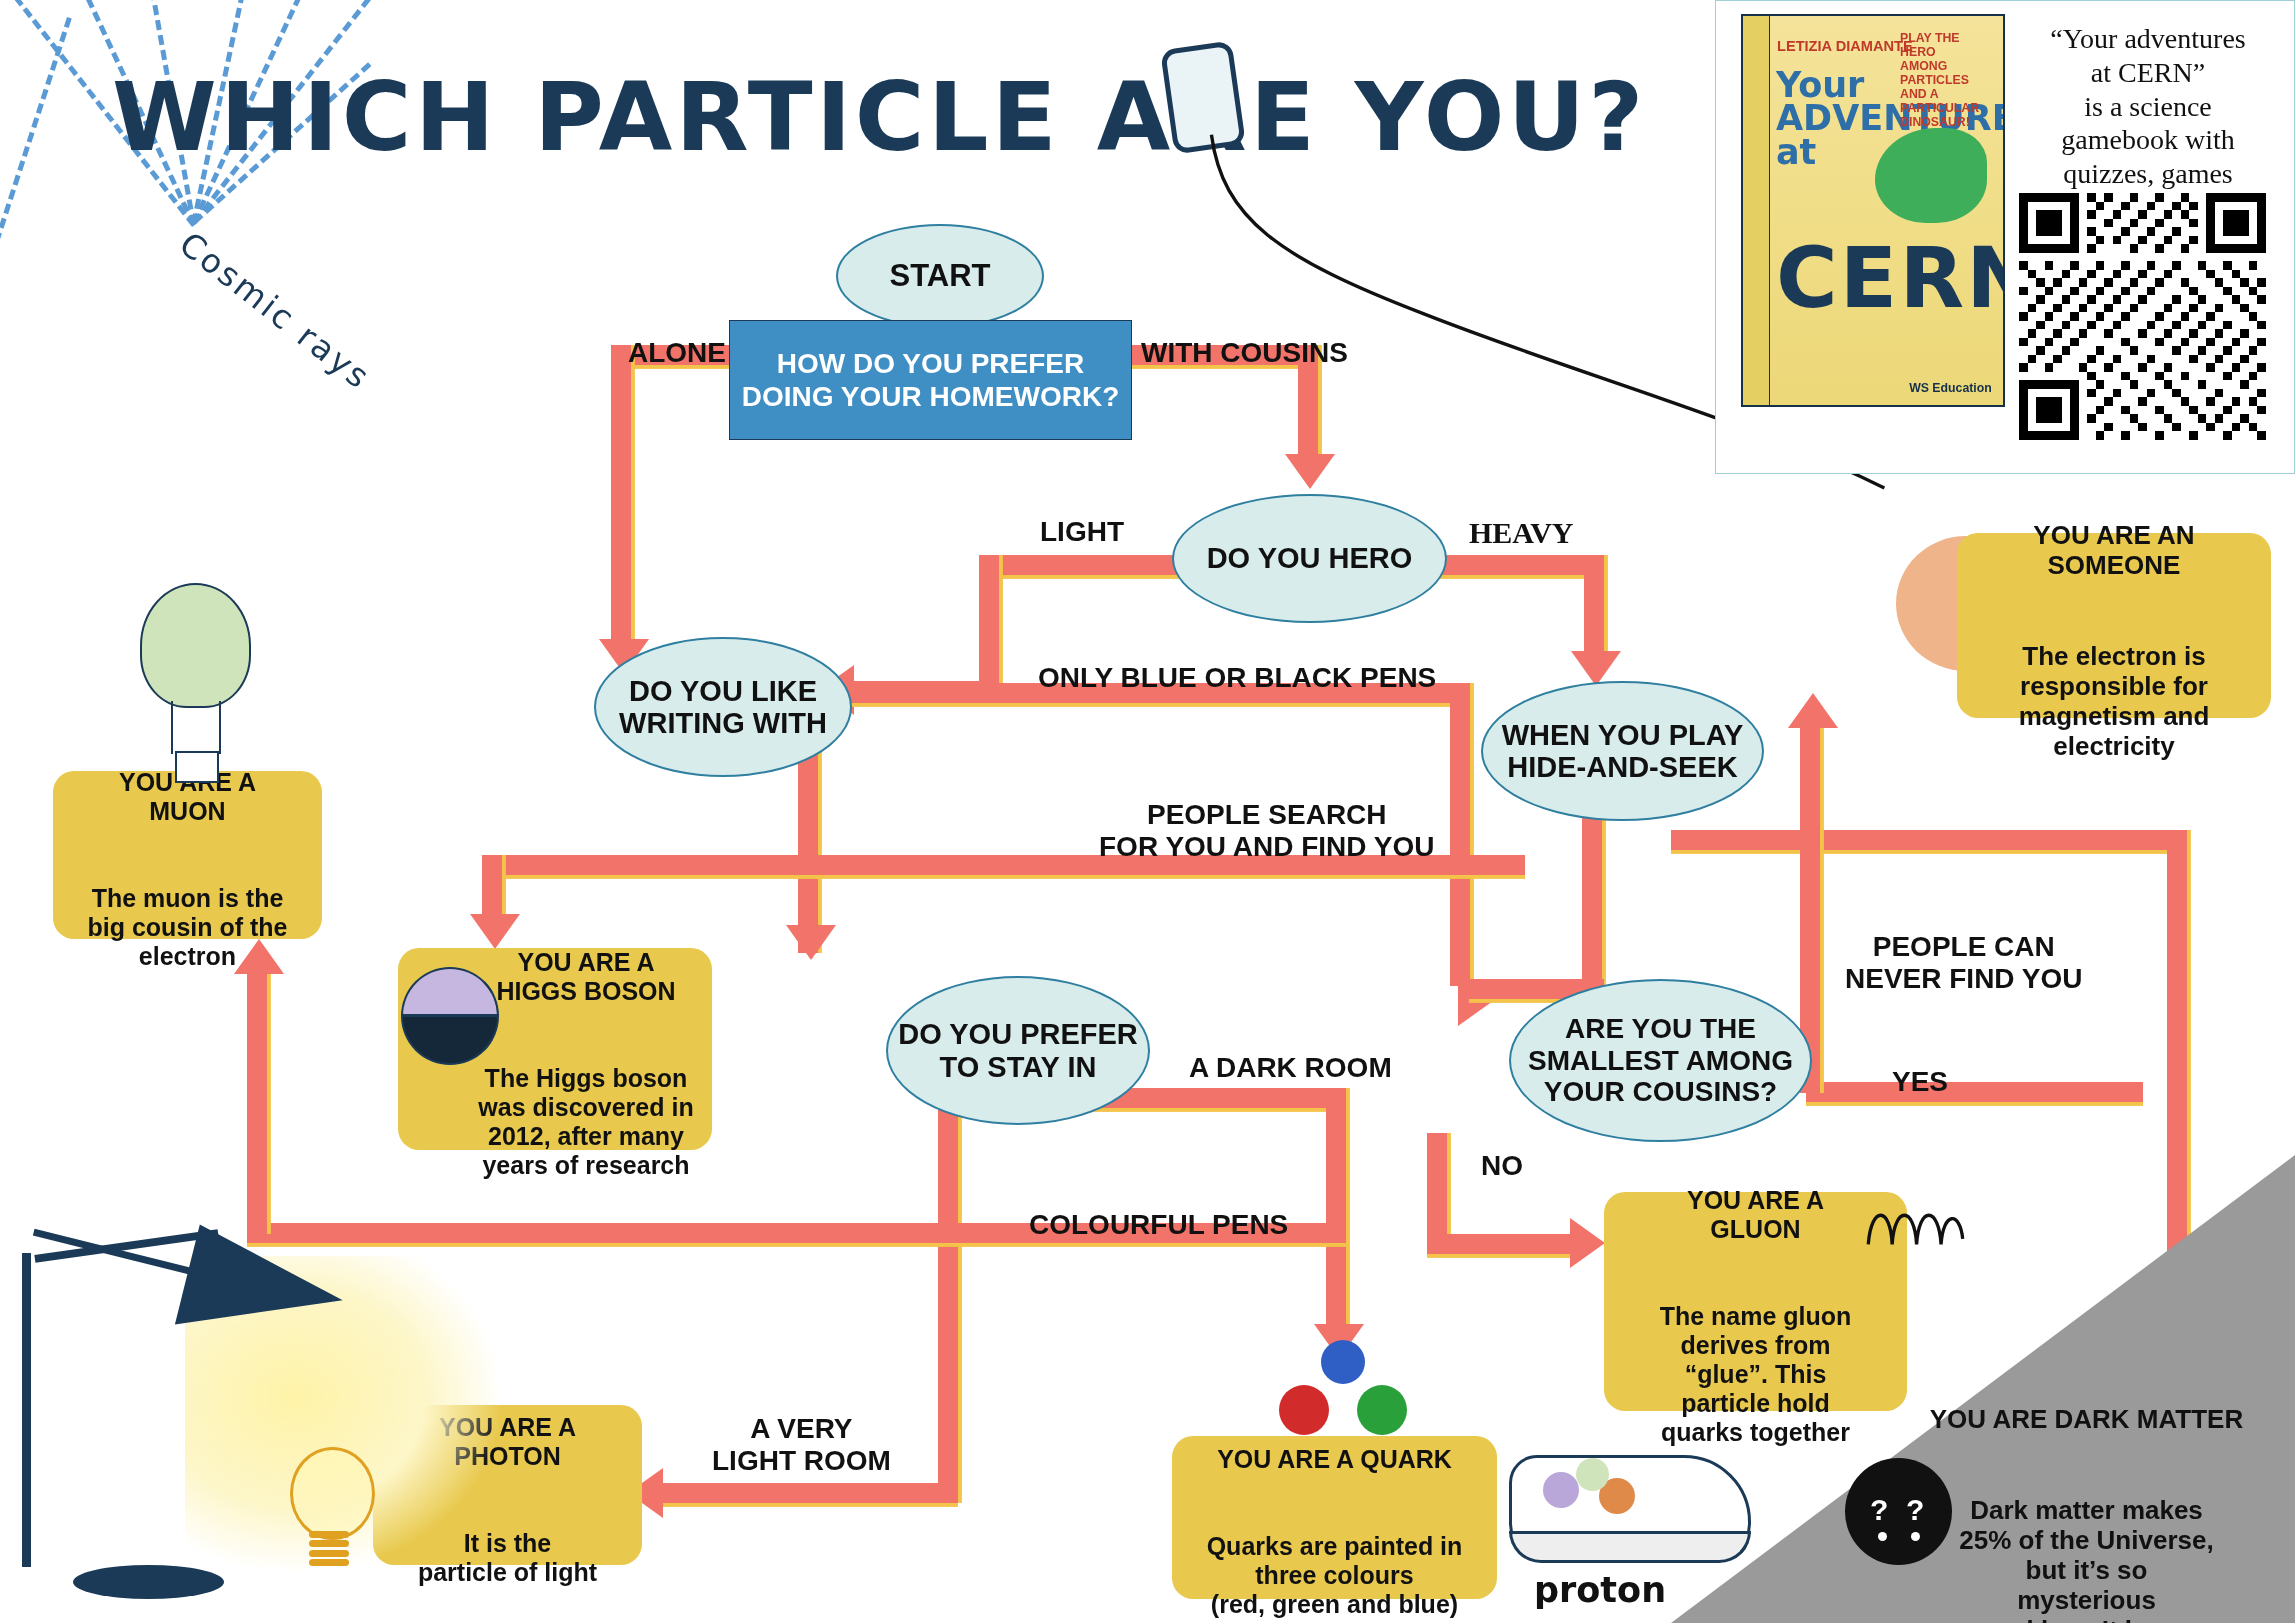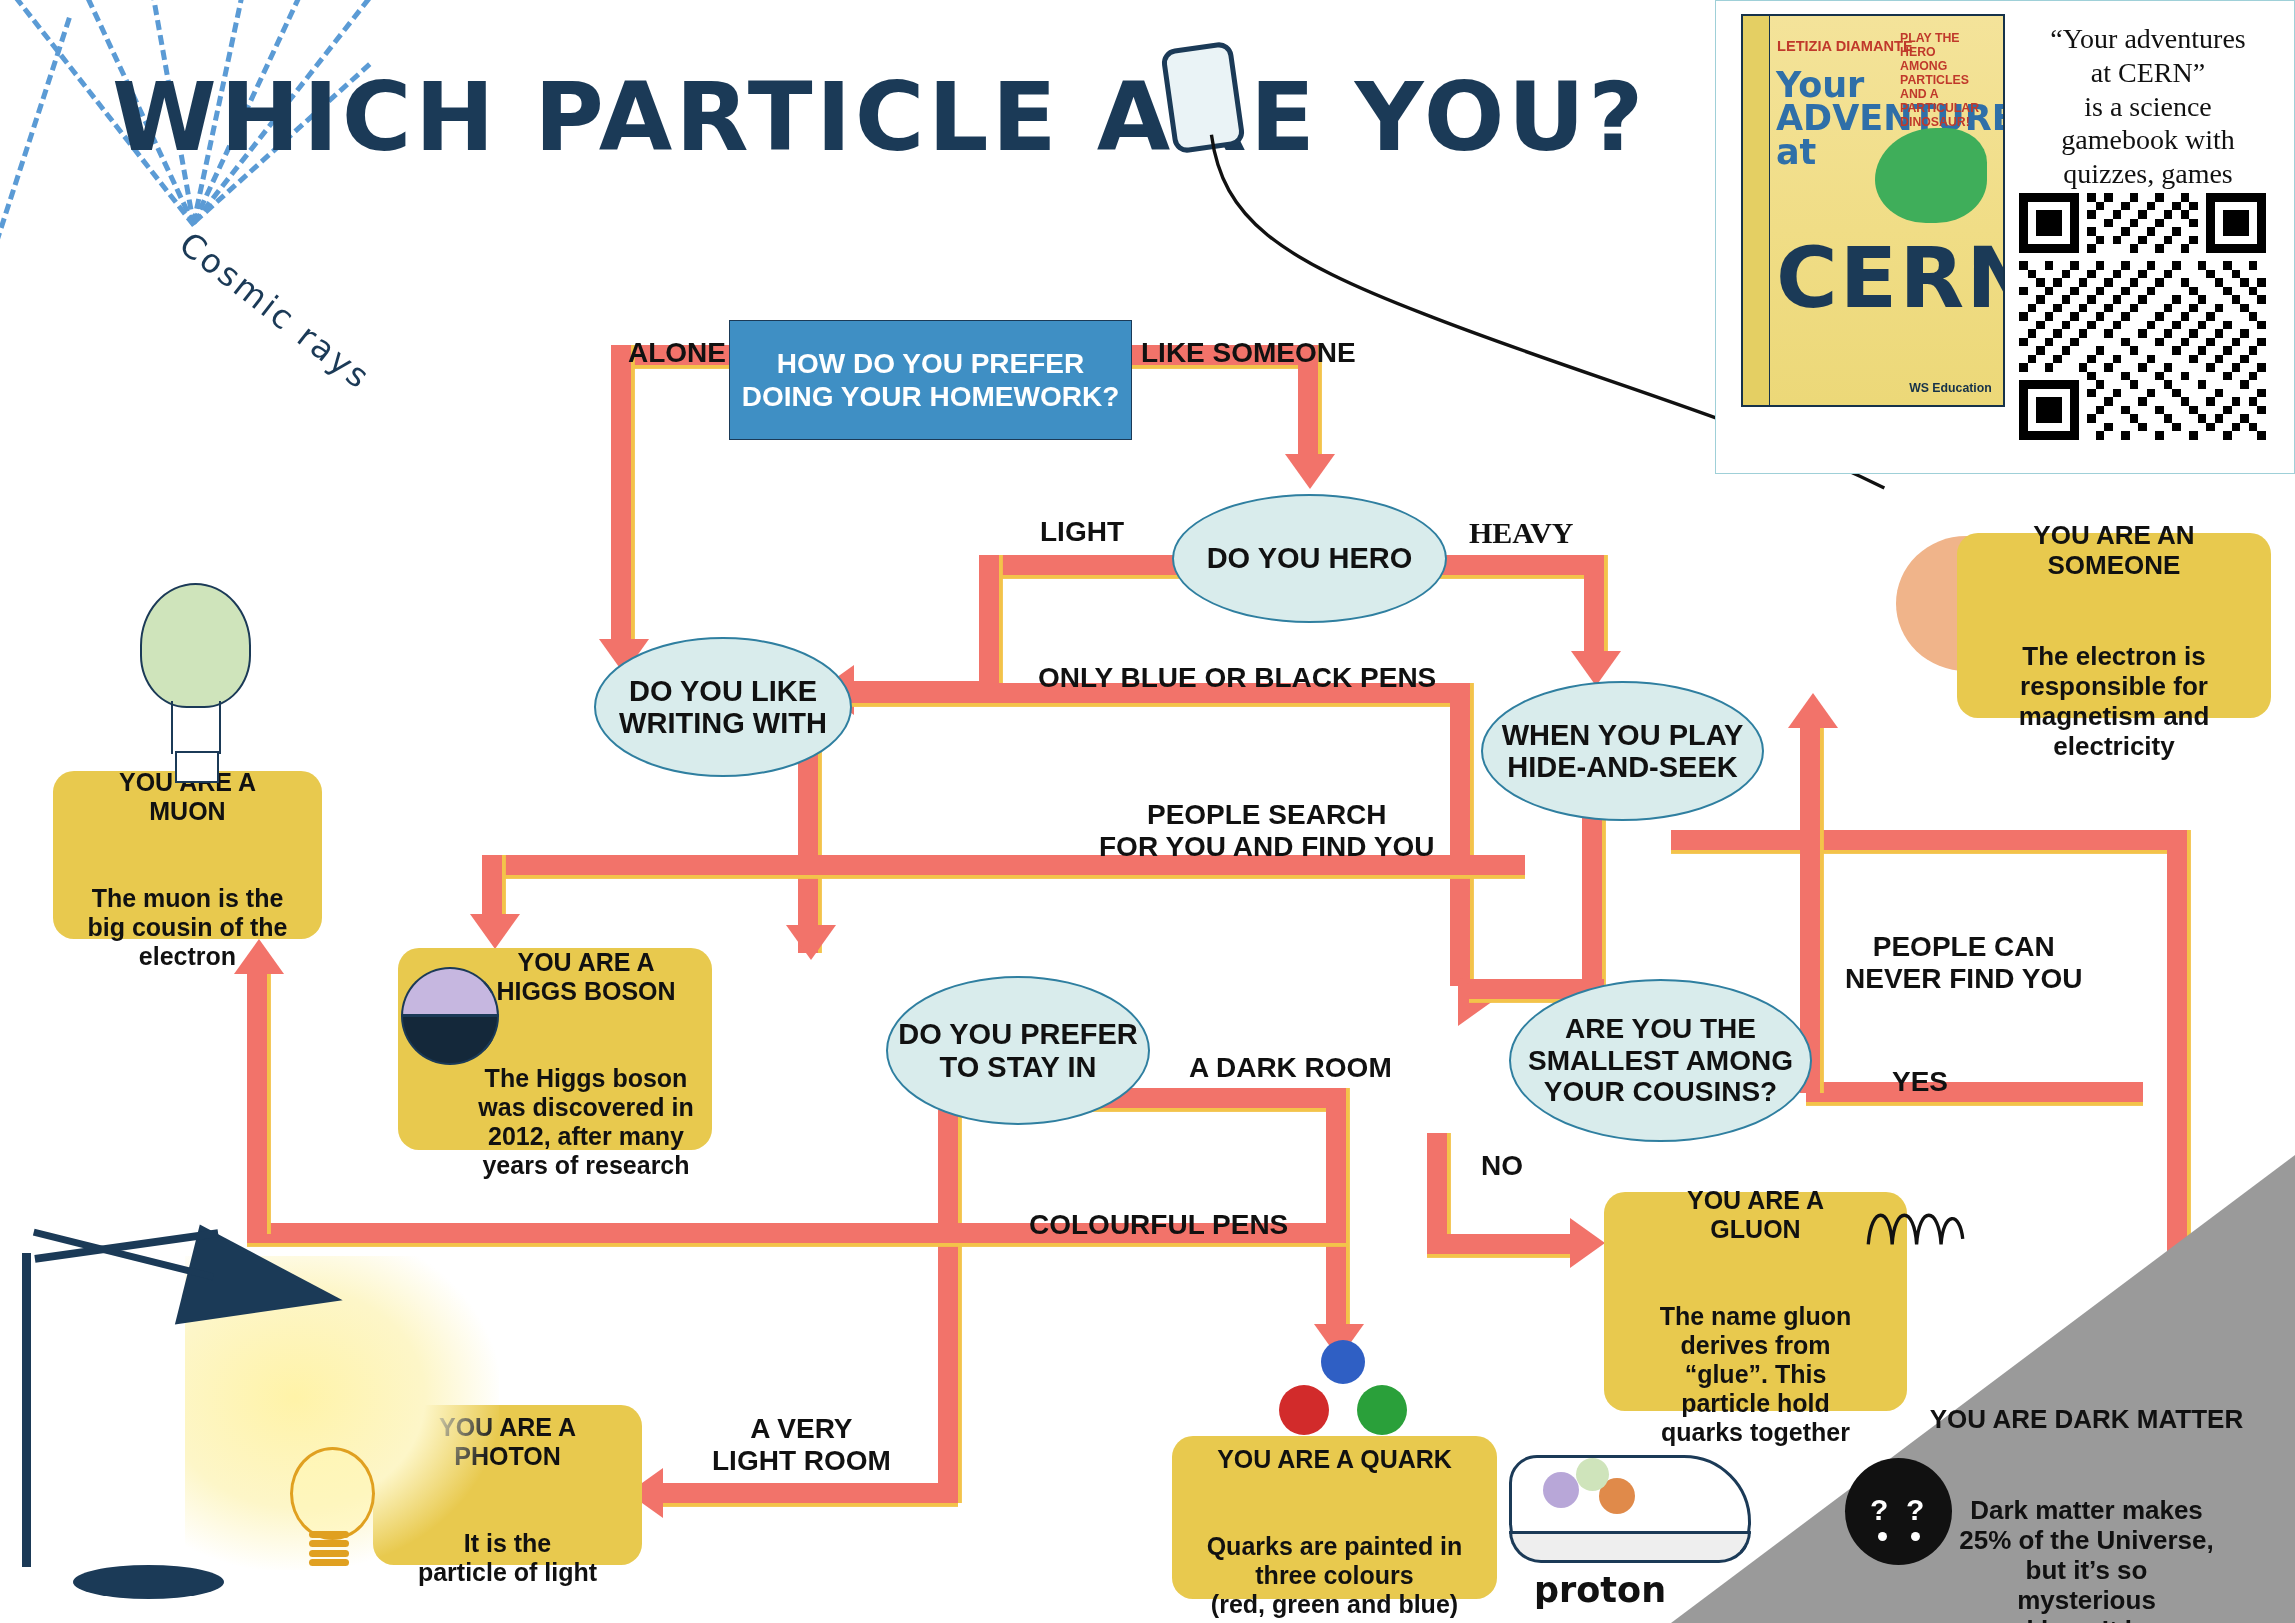--- a/index.html
+++ b/index.html
@@ -380,20 +380,23 @@
 
     <div class="pipe vert" style="left:938px; top:1110px; width:20px; height:393px;"></div>
     <div class="pipe" style="left:662px; top:1483px; width:296px; height:20px;"></div>
     <div class="arrowhead ah-left" style="left:628px; top:1468px;"></div>
 
     <div class="pipe" style="left:247px; top:1223px; width:1099px; height:20px;"></div>
     <div class="pipe vert" style="left:247px; top:970px; width:20px; height:264px;"></div>
     <div class="arrowhead ah-up" style="left:234px; top:939px;"></div>
   </div>
 
+  <div class="cloud abs" style="left:836px; top:224px; width:208px; height:104px; font-size:31px;">
+    <span>START</span>
+  </div>
 
   <div id="q-start" class="abs" style="left:729px; top:320px; width:401px; height:118px; font-size:28px; white-space:pre-line;">
     <span>HOW DO YOU PREFER
 DOING YOUR HOMEWORK?</span>
   </div>
 
   <div class="cloud abs" style="left:1172px; top:494px; width:275px; height:129px; font-size:29px; white-space:pre-line;">
     <span>DO YOU HERO</span>
   </div>
 
@@ -412,21 +415,21 @@
 TO STAY IN</span>
   </div>
 
   <div class="cloud abs" style="left:1509px; top:979px; width:303px; height:163px; font-size:28px; white-space:pre-line;">
     <span>ARE YOU THE
 SMALLEST AMONG
 YOUR COUSINS?</span>
   </div>
 
   <div class="edge-label abs" style="left:628px; top:337px; font-size:28px;">ALONE</div>
-  <div class="edge-label abs" style="left:1141px; top:337px; font-size:28px;">LIKE SOMEONE</div>
+  <div class="edge-label abs" style="left:1141px; top:337px; font-size:28px;">WITH COUSINS</div>
   <div class="edge-label abs" style="left:1040px; top:516px; font-size:28px;">LIGHT</div>
   <div class="edge-label abs" style="left:1469px; top:516px; font-size:30px;font-family:Liberation Serif, serif;">HEAVY</div>
   <div class="edge-label abs" style="left:1038px; top:662px; font-size:28px;text-align:right;">ONLY BLUE OR  BLACK PENS</div>
   <div class="edge-label abs" style="left:1099px; top:799px; font-size:28px;">PEOPLE SEARCH
 FOR YOU AND FIND YOU</div>
   <div class="edge-label abs" style="left:1845px; top:931px; font-size:28px;">PEOPLE CAN
 NEVER FIND YOU</div>
   <div class="edge-label abs" style="left:1189px; top:1052px; font-size:28px;">A DARK ROOM</div>
   <div class="edge-label abs" style="left:1892px; top:1066px; font-size:28px;">YES</div>
   <div class="edge-label abs" style="left:1481px; top:1150px; font-size:28px;">NO</div>

